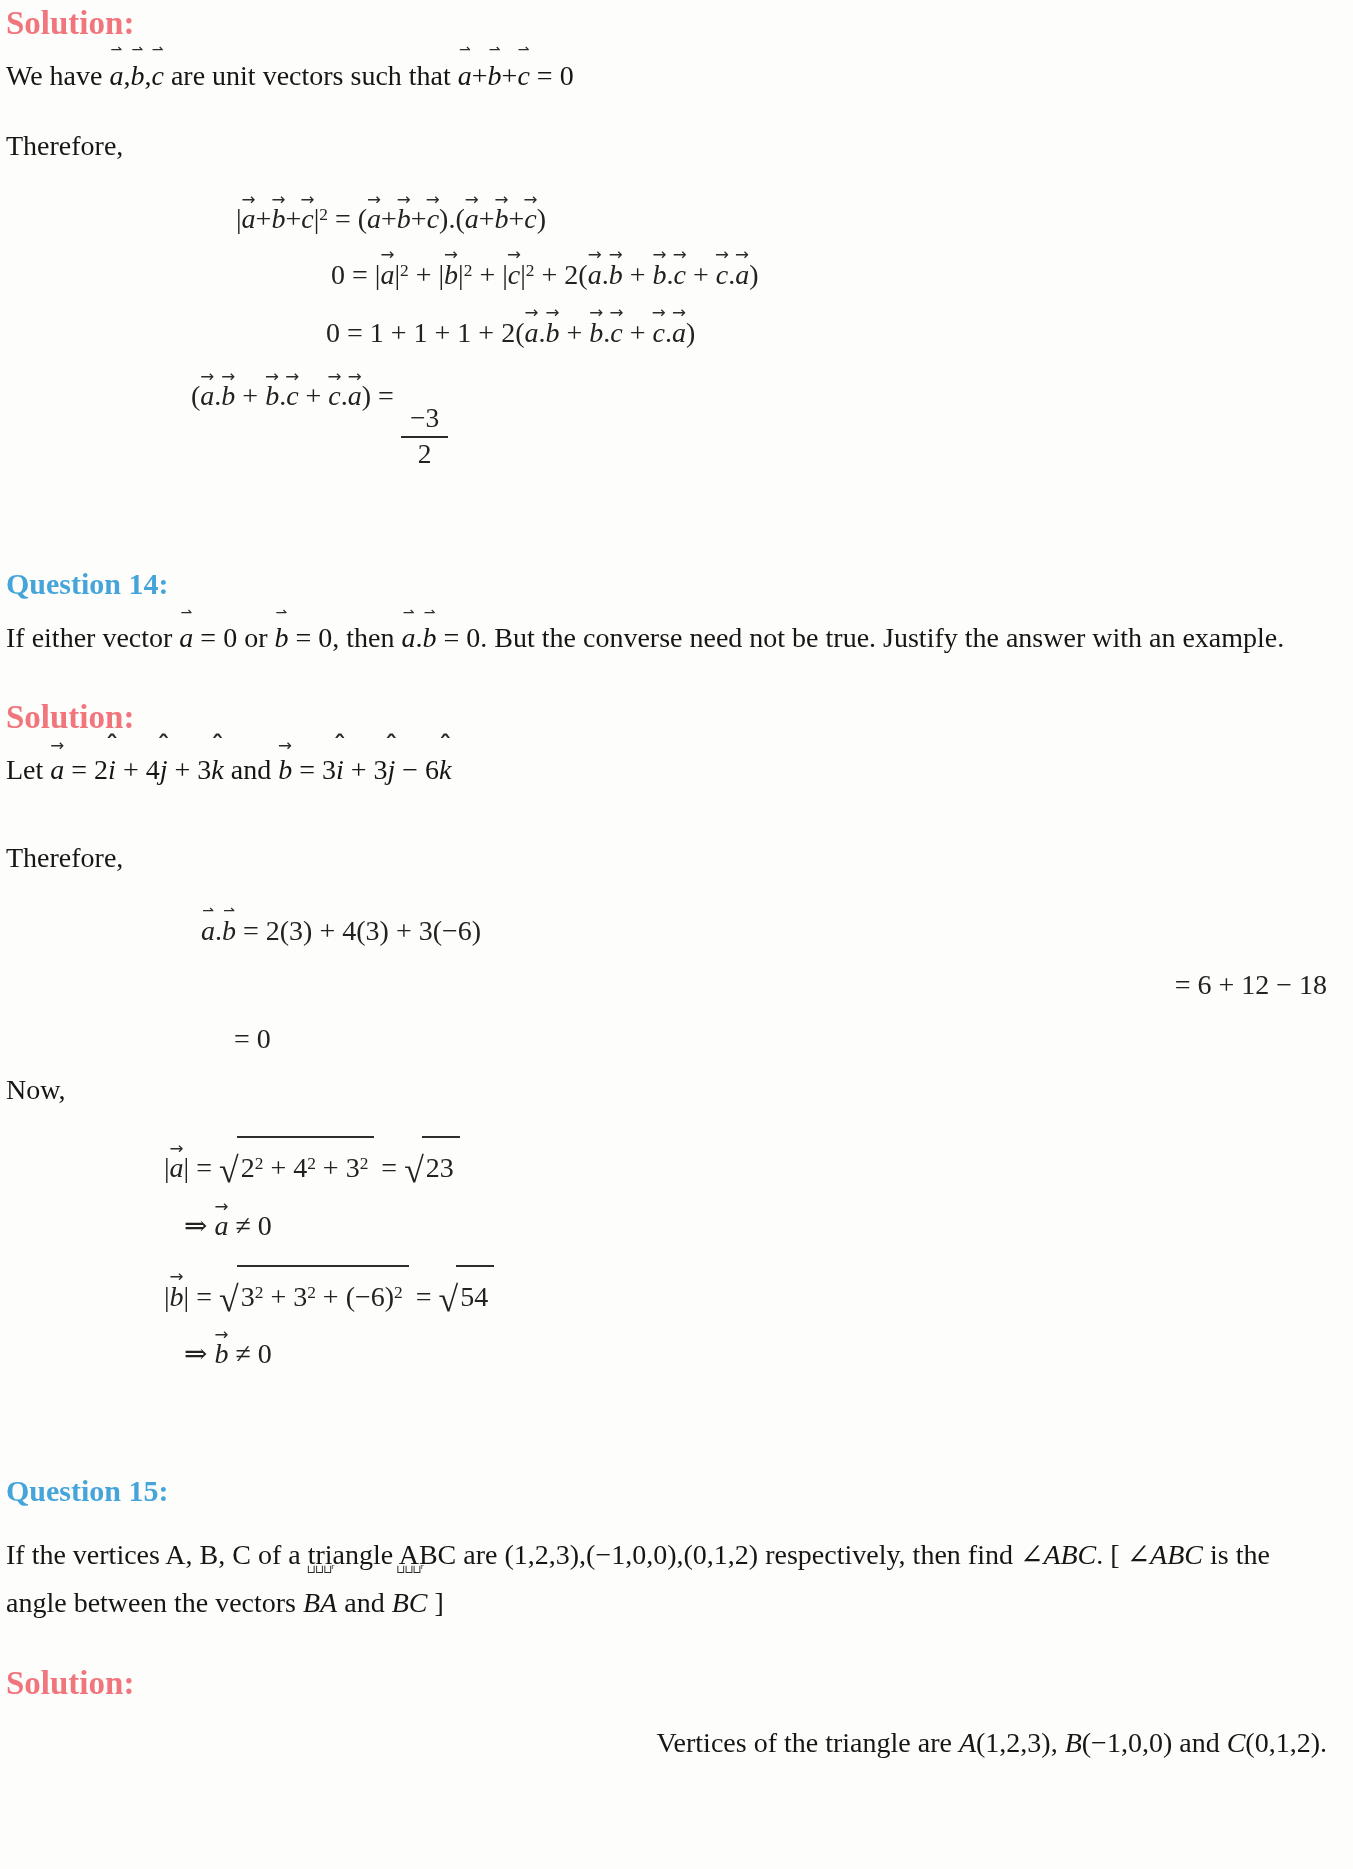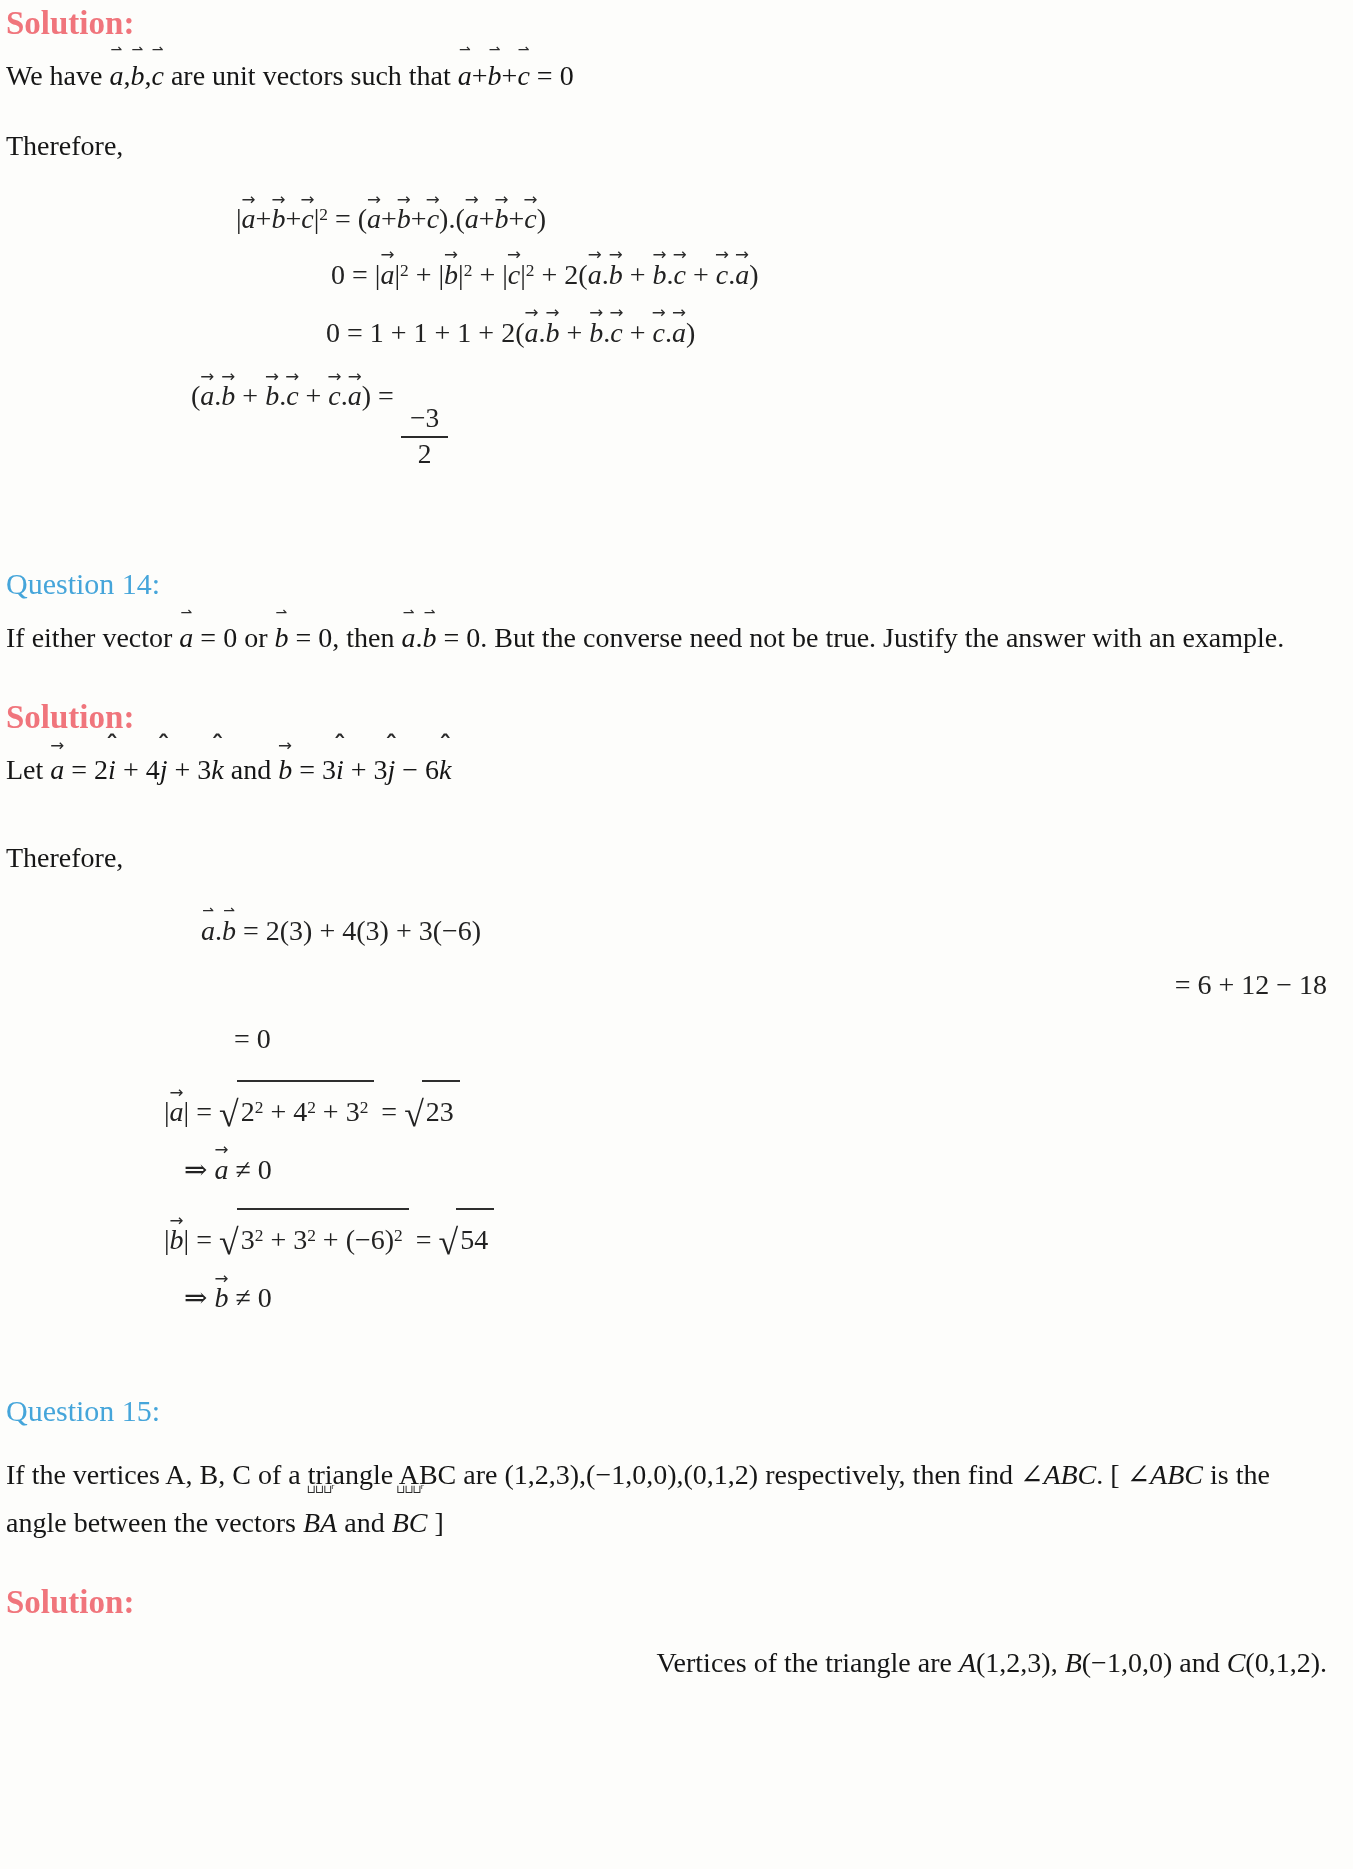--- a/index.html
+++ b/index.html
@@ -4,21 +4,21 @@
 <style>
   html,body{margin:0;padding:0;}
   body{
     width:1353px;height:1869px;overflow:hidden;
     background:#fdfdfb;color:#1e1e1e;
     font-family:"Liberation Serif","DejaVu Serif","DejaVu Sans",serif;
   }
   #doc{padding:4px 26px 0 6px;}
   .blk{position:relative;}
   .h-sol{font-weight:bold;font-size:33px;line-height:1.2;}
-  .h-q{font-weight:normal;font-size:30px;line-height:1.2;}
+  .h-q{font-weight:bold;font-size:30px;line-height:1.2;}
   .para{font-size:28px;line-height:1.72;color:#161616;}
   .eq{font-size:28px;line-height:1.35;padding-top:12px;color:#222;}
   .math i{font-style:italic;}
   sup{font-size:0.62em;vertical-align:0.45em;line-height:0;}
   
   .stk{position:relative;display:inline-block;}
   .mk{
     position:absolute;left:50%;transform:translateX(-50%);
     top:-0.55em;font-size:0.6em;font-style:normal;line-height:1;
     color:#2b2b2b;white-space:nowrap;pointer-events:none;
@@ -52,21 +52,22 @@
           <span class="fden">2</span>
         </span></span></div>
     <div class="blk h-q" style="margin-top: 96px; color: rgb(69, 165, 218);">Question 14:</div>
     <div class="blk para" style="margin-top: 12px;">If either vector <span class="math"><span class="stk tick"><span class="mk">⇀</span><i>a</i></span> = 0</span> or <span class="math"><span class="stk tick"><span class="mk">⇀</span><i>b</i></span> = 0</span>, then <span class="math"><span class="stk tick"><span class="mk">⇀</span><i>a</i></span>.<span class="stk tick"><span class="mk">⇀</span><i>b</i></span> = 0</span>. But the converse need not be true. Justify the answer with an example.</div>
     <div class="blk h-sol" style="margin-top: 36px; color: rgb(240, 117, 124);">Solution:</div>
     <div class="blk para" style="margin-top: 8px;">Let <span class="math"><span class="stk vec"><span class="mk">→</span><i>a</i></span> = 2<span class="stk hat"><span class="mk">ˆ</span><i>i</i></span> + 4<span class="stk hat"><span class="mk">ˆ</span><i>j</i></span> + 3<span class="stk hat"><span class="mk">ˆ</span><i>k</i></span></span> and <span class="math"><span class="stk vec"><span class="mk">→</span><i>b</i></span> = 3<span class="stk hat"><span class="mk">ˆ</span><i>i</i></span> + 3<span class="stk hat"><span class="mk">ˆ</span><i>j</i></span> − 6<span class="stk hat"><span class="mk">ˆ</span><i>k</i></span></span></div>
     <div class="blk para" style="margin-top: 40px;">Therefore,</div>
     <div class="blk eq" style="margin-top: 18px; margin-left: 195px;"><span class="math"><span class="stk tick"><span class="mk">⇀</span><i>a</i></span>.<span class="stk tick"><span class="mk">⇀</span><i>b</i></span> = 2(3) + 4(3) + 3(−6)</span></div>
     <div class="blk eq" style="margin-top: 4px; margin-left: 228px; text-align: right;"><span class="math">= 6 + 12 − 18</span></div>
     <div class="blk eq" style="margin-top: 4px; margin-left: 228px;"><span class="math">= 0</span></div>
+    <div class="blk para" style="margin-top: 8px;">Now,</div>
     <div class="blk eq" style="margin-top: 10px; margin-left: 158px;"><span class="math">|<span class="stk vec"><span class="mk">→</span><i>a</i></span>| = <span class="sqrt"><span class="rsgn">√</span><span class="rad">2<sup>2</sup> + 4<sup>2</sup> + 3<sup>2</sup></span></span> = <span class="sqrt"><span class="rsgn">√</span><span class="rad">23</span></span></span></div>
     <div class="blk eq" style="margin-top: 6px; margin-left: 178px;"><span class="math">⇒ <span class="stk vec"><span class="mk">→</span><i>a</i></span> ≠ 0</span></div>
     <div class="blk eq" style="margin-top: 8px; margin-left: 158px;"><span class="math">|<span class="stk vec"><span class="mk">→</span><i>b</i></span>| = <span class="sqrt"><span class="rsgn">√</span><span class="rad">3<sup>2</sup> + 3<sup>2</sup> + (−6)<sup>2</sup></span></span> = <span class="sqrt"><span class="rsgn">√</span><span class="rad">54</span></span></span></div>
     <div class="blk eq" style="margin-top: 6px; margin-left: 178px;"><span class="math">⇒ <span class="stk vec"><span class="mk">→</span><i>b</i></span> ≠ 0</span></div>
-    <div class="blk h-q" style="margin-top: 76px; color: rgb(69, 165, 218);">Question 15:</div>
+    <div class="blk h-q" style="margin-top: 100px; color: rgb(69, 165, 218);">Question 15:</div>
     <div class="blk para" style="margin-top: 22px;">If the vertices A, B, C of a triangle ABC are <span class="math">(1,2,3),(−1,0,0),(0,1,2)</span> respectively, then find <span class="math">∠<i>ABC</i></span>. [ <span class="math">∠<i>ABC</i></span> is the angle between the vectors <span class="math"><span class="stk uart"><span class="mk">⊔⊔⊔ʳ</span><i>BA</i></span></span> and <span class="math"><span class="stk uart"><span class="mk">⊔⊔⊔ʳ</span><i>BC</i></span></span> ]</div>
     <div class="blk h-sol" style="margin-top: 36px; color: rgb(240, 117, 124);">Solution:</div>
     <div class="blk para" style="margin-top: 16px; text-align: right;">Vertices of the triangle are <span class="math"><i>A</i>(1,2,3), <i>B</i>(−1,0,0)</span> and <span class="math"><i>C</i>(0,1,2)</span>.</div>
   </main>
 
 </body></html>

